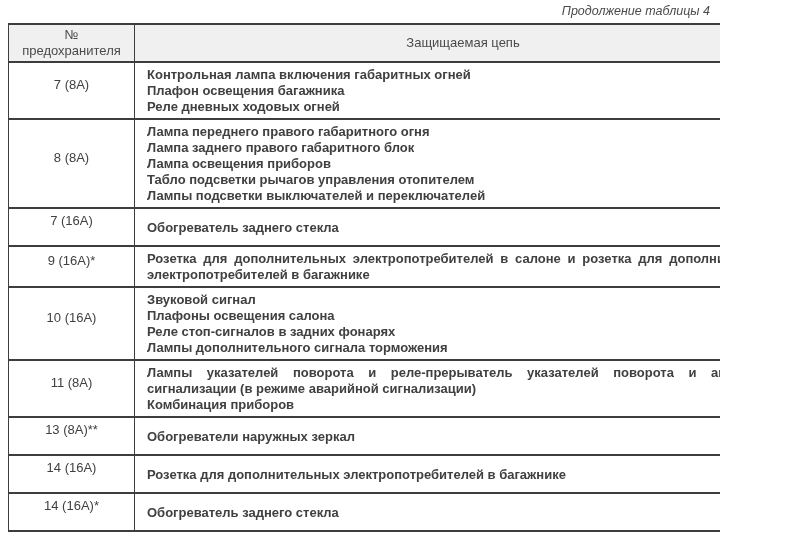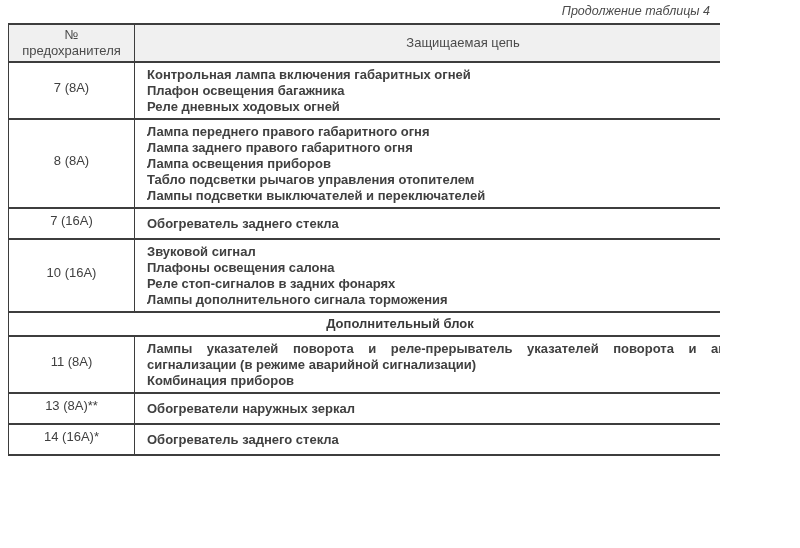--- a/index.html
+++ b/index.html
@@ -43,21 +43,21 @@
   thead th {
     background: #f0f0f0;
     font-weight: normal;
     text-align: center;
     padding: 2px 4px;
     color: #4a4a4a;
   }
   thead th .hline { display: block; }
   td.fuse-cell {
     text-align: center;
-    padding: 9px 4px;
+    padding: 16px 4px;
     vertical-align: top;
     padding-top: 4px;
   }
   td.circuit-cell {
     padding: 3px 10px 3px 12px;
     vertical-align: top;
     padding-top: 4px;
     font-weight: bold;
   }
   td.circuit-cell .circuit-line {
@@ -98,66 +98,75 @@
             <div class="circuit-line">Контрольная лампа включения габаритных огней</div>
             <div class="circuit-line">Плафон освещения багажника</div>
             <div class="circuit-line">Реле дневных ходовых огней</div>
           </td>
   </tr>
 
   <tr>
     <td class="fuse-cell">8 (8А)</td>
     <td class="circuit-cell">
             <div class="circuit-line">Лампа переднего правого габаритного огня</div>
-            <div class="circuit-line">Лампа заднего правого габаритного огня</div>
+            <div class="circuit-line">Лампа заднего правого габаритного блок</div>
             <div class="circuit-line">Лампа освещения приборов</div>
             <div class="circuit-line">Табло подсветки рычагов управления отопителем</div>
             <div class="circuit-line">Лампы подсветки выключателей и переключателей</div>
           </td>
   </tr>
 
   <tr>
     <td class="fuse-cell">7 (16А)</td>
     <td class="circuit-cell">
             <div class="circuit-line">Обогреватель заднего стекла</div>
           </td>
   </tr>
 
+  <tr>
+    <td class="fuse-cell">9 (16А)*</td>
+    <td class="circuit-cell">
+            <div class="circuit-line">Розетка для дополнительных электропотребителей в салоне и розетка для дополнительных электропотребителей в багажнике</div>
+          </td>
+  </tr>
 
   <tr>
     <td class="fuse-cell">10 (16А)</td>
     <td class="circuit-cell">
             <div class="circuit-line">Звуковой сигнал</div>
             <div class="circuit-line">Плафоны освещения салона</div>
             <div class="circuit-line">Реле стоп-сигналов в задних фонарях</div>
             <div class="circuit-line">Лампы дополнительного сигнала торможения</div>
           </td>
   </tr>
 
-  <tr>
-    <td class="section-cell" colspan="2">Дополнительный блок</td>
-  </tr>
 
   <tr>
     <td class="fuse-cell">11 (8А)</td>
     <td class="circuit-cell">
             <div class="circuit-line">Лампы указателей поворота и реле-прерыватель указателей поворота и аварийной сигнализации (в режиме аварийной сигнализации)</div>
             <div class="circuit-line">Комбинация приборов</div>
           </td>
   </tr>
 
 
 
   <tr>
     <td class="fuse-cell">13 (8А)**</td>
     <td class="circuit-cell">
             <div class="circuit-line">Обогреватели наружных зеркал</div>
           </td>
   </tr>
 
+  <tr>
+    <td class="fuse-cell">14 (16А)</td>
+    <td class="circuit-cell">
+            <div class="circuit-line">Розетка для дополнительных электропотребителей в багажнике</div>
+          </td>
+  </tr>
 
   <tr>
     <td class="fuse-cell">14 (16А)*</td>
     <td class="circuit-cell">
             <div class="circuit-line">Обогреватель заднего стекла</div>
           </td>
   </tr>
 
 </tbody>
   </table>

